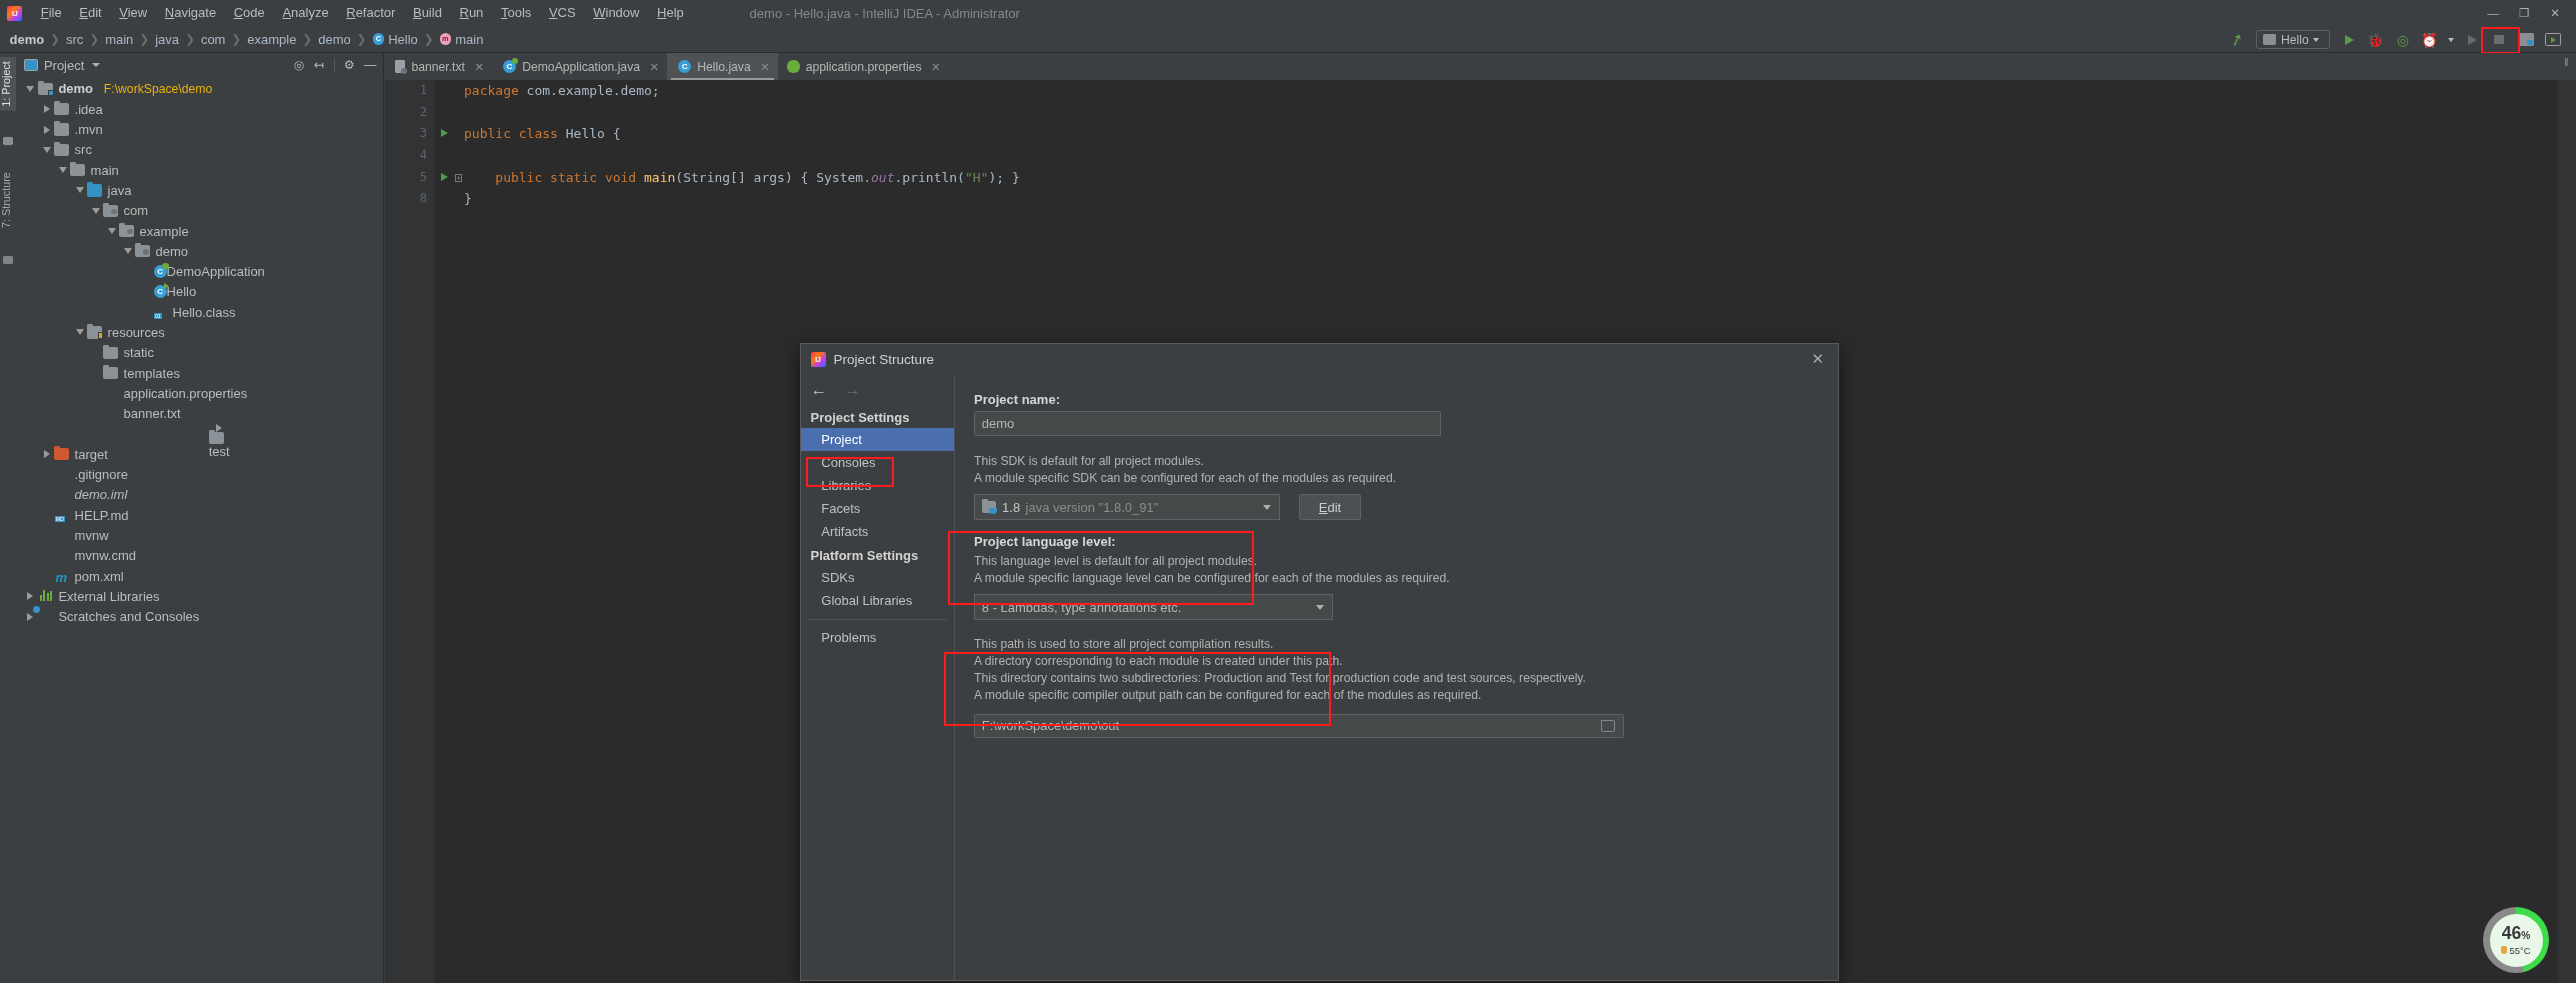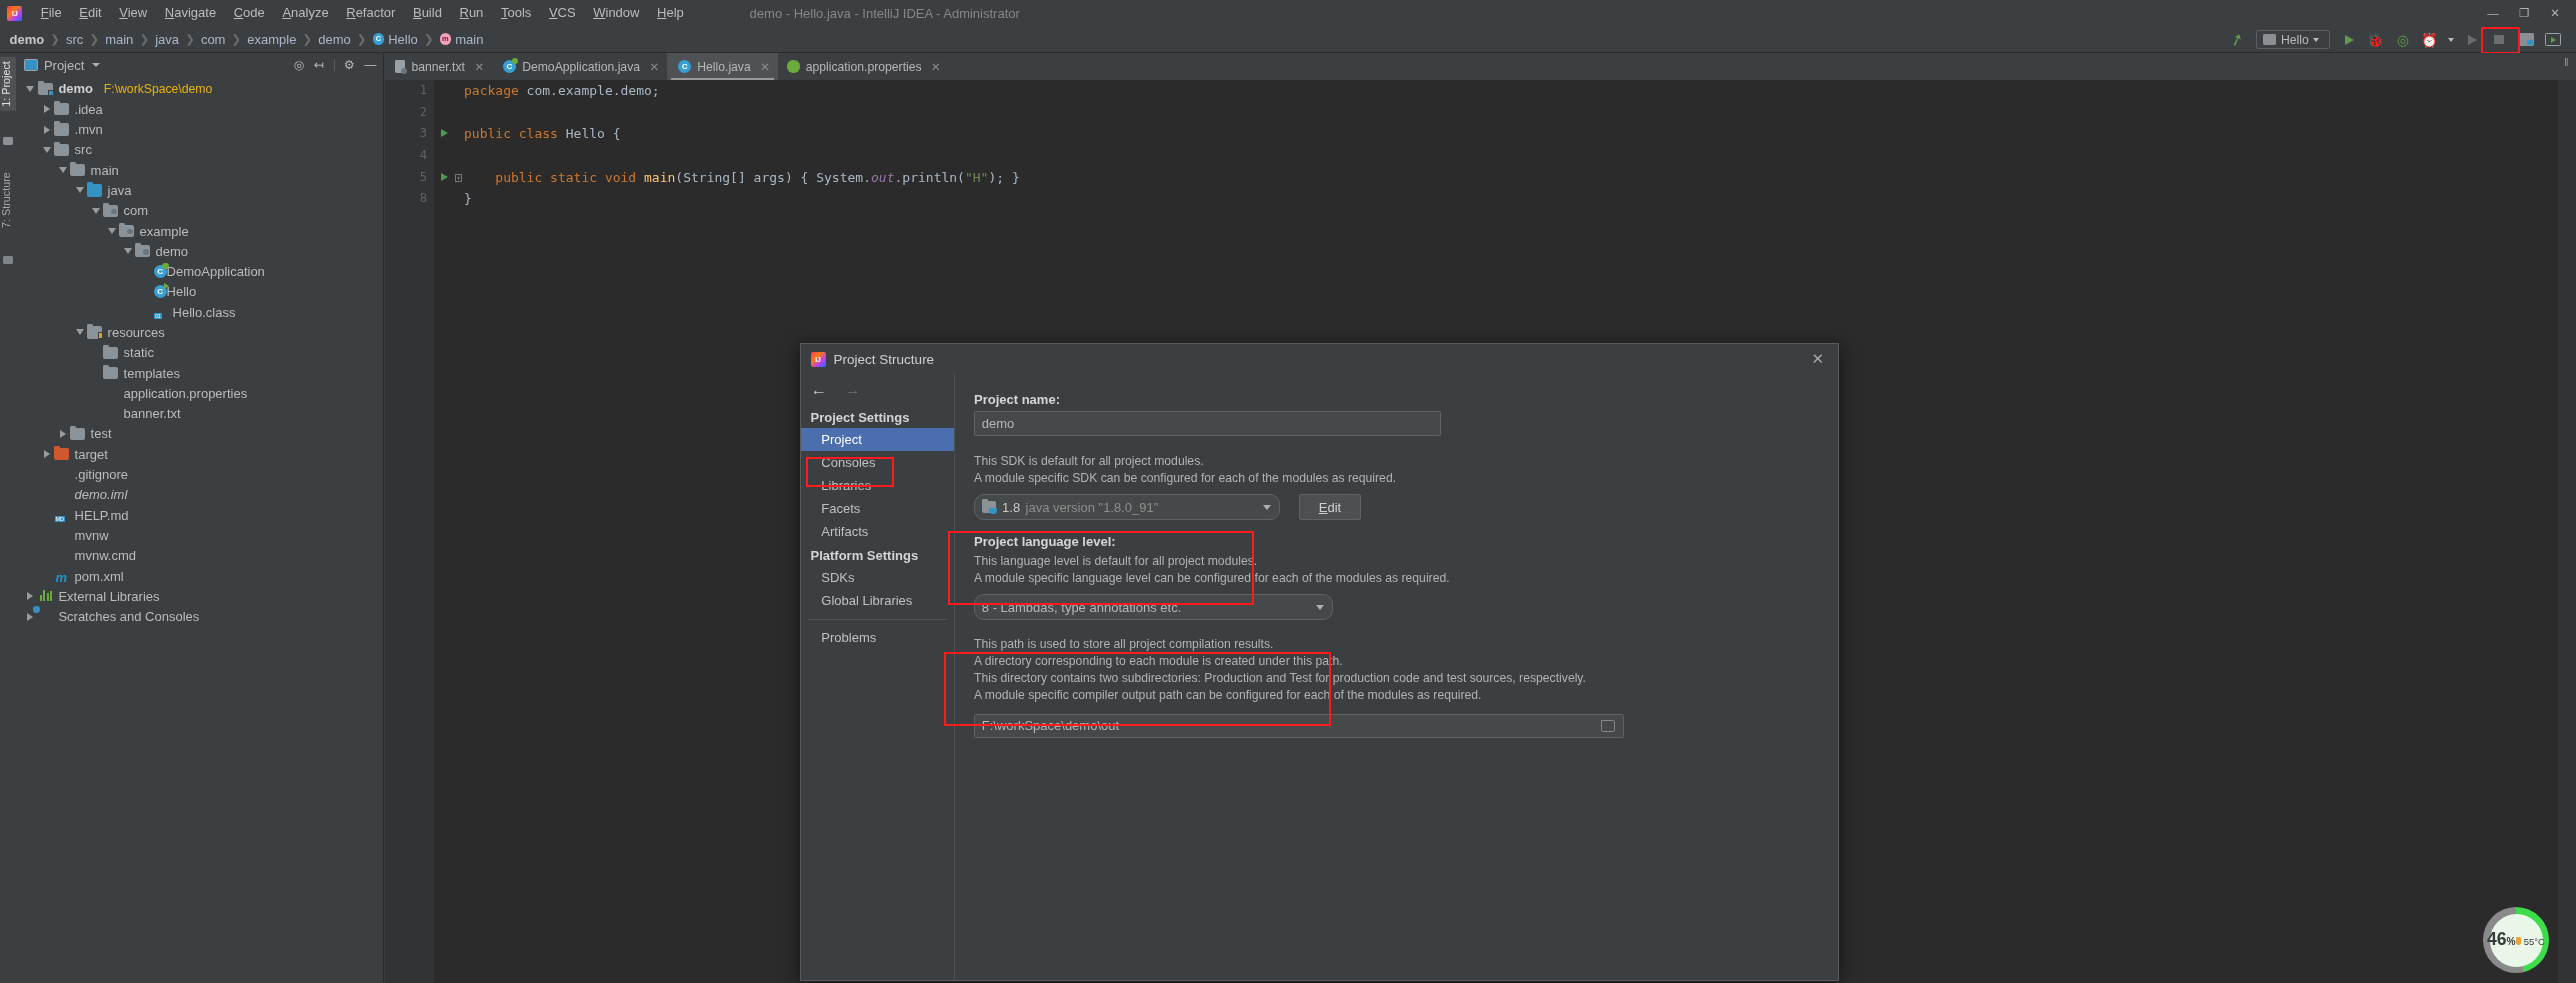--- a/index.html
+++ b/index.html
@@ -198,21 +198,21 @@
 
   #dlg-main { flex:1; position:relative; padding:17.6px 0 0 19px; }
   .f-label { color:#d6d6d6; font-size:13px; font-weight:bold; margin-bottom:4.7px; }
   .f-desc { color:#b2b2b2; font-size:12.2px; line-height:17px; }
   .f-input {
     height:24.4px; background:#45494a; border:0.7px solid #5e6265; border-radius:1.4px;
     display:flex; align-items:center; padding:0 6.8px; color:#b6b6b6; font-size:13px;
     width: 467px;
   }
   .f-combo {
-    height:26px; background:#45494a; border:0.7px solid #5e6265; border-radius:10px;
+    height:26px; background:#45494a; border:0.7px solid #5e6265; border-radius:0;
     display:flex; align-items:center; padding:0 6.8px; color:#b6b6b6; font-size:13px; position:relative;
   }
   .f-combo .arr { position:absolute; right:8.1px; top:10.2px; width:0;height:0;
     border-top:5.4px solid #b0b0b0;border-left:4.7px solid transparent;border-right:4.7px solid transparent; }
   .sdk-ico { width:14.2px;height:11.5px;background:#8b9399;border-radius:0 2px 2px 2px;position:relative;margin-right:6.1px; }
   .sdk-ico::before{content:"";position:absolute;left:0;top:-2px;width:6.1px;height:2.7px;background:#8b9399;border-radius:1.4px 1.4px 0 0;}
   .sdk-ico::after{content:"";position:absolute;right:-0.7px;bottom:-1.4px;width:7.4px;height:6.1px;background:#3592c4;border-radius:0 0 3.4px 3.4px;}
   .sdk-ver { color:#c8c8c8; }
   .sdk-desc { color:#8d8d8d; margin-left:5.4px; }
   .btn {
@@ -225,21 +225,21 @@
 
   
   #cpu-widget { position:absolute; right:27px; bottom:10.8px; width:66px; height:66px; }
   #cpu-ring {
     width:66px;height:66px;border-radius:50%;
     background: conic-gradient(#3ddc4a 0deg 166deg, #8a8a8a 166deg 360deg);
     display:flex;align-items:center;justify-content:center;
   }
   #cpu-inner {
     width:53px;height:53px;border-radius:50%;background:#e9f7e9;
-    display:flex;flex-direction:row;align-items:center;justify-content:center;
+    display:flex;flex-direction:column;align-items:center;justify-content:center;
   }
   #cpu-pct { font-size:17.6px; color:#3a3a3a; font-weight:bold; line-height:1; }
   #cpu-pct small { font-size:10.2px; }
   #cpu-temp { font-size:9.5px; color:#3a3a3a; margin-top:2px; display:flex; align-items:center; gap:2.7px; }
   .therm { width:5.4px;height:8.1px;background:#e8a33d;border-radius:2px 2px 3.4px 3.4px; display:inline-block; }
   #scroll-grip { position:absolute; right:6.8px; top:57px; color:#9a9a9a; font-size:10.2px; letter-spacing:0.7px; }
 </style>
 </head>
 <body>
 
@@ -486,21 +486,21 @@
       <div class="trow" style="padding-left: 72px;">
         <span class="tw"></span>
         <span class="tico"><span class="sp-leaf"></span></span>
         <span class="tlbl">application.properties</span>
       </div>
       <div class="trow" style="padding-left: 72px;">
         <span class="tw"></span>
         <span class="tico"><span class="file"></span></span>
         <span class="tlbl">banner.txt</span>
       </div>
-      <div class="trow" style="padding-left: 39px;">
+      <div class="trow" style="padding-left: 39px; flex-direction: column;">
         <span class="tw">
           <span class="arrow-r"></span>
         </span>
         <span class="tico folder"></span>
         <span class="tlbl">test</span>
       </div>
       <div class="trow" style="padding-left: 23px;">
         <span class="tw">
           <span class="arrow-r"></span>
         </span>

